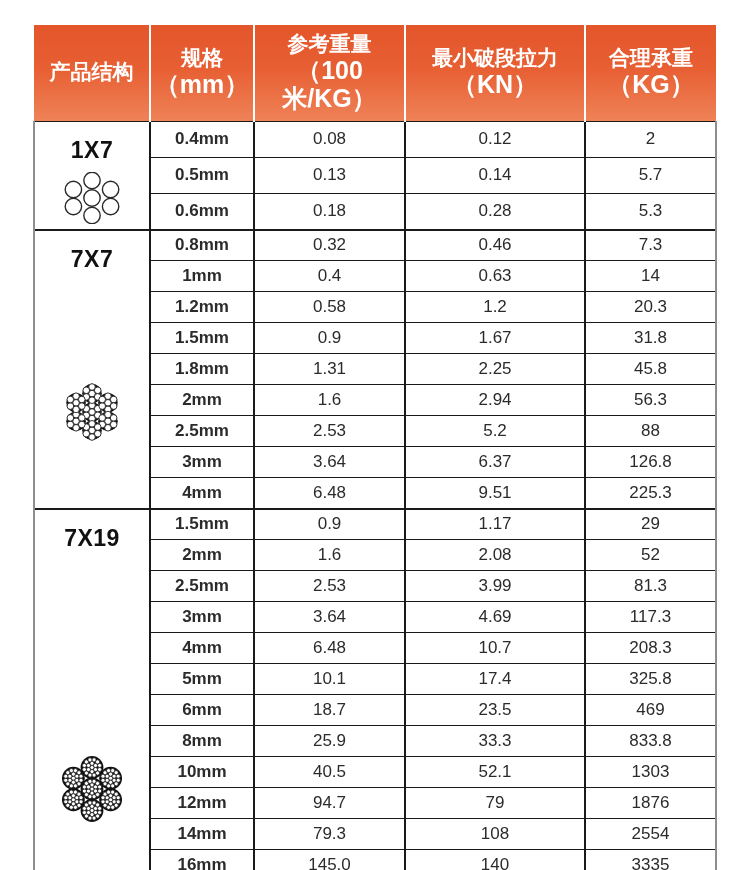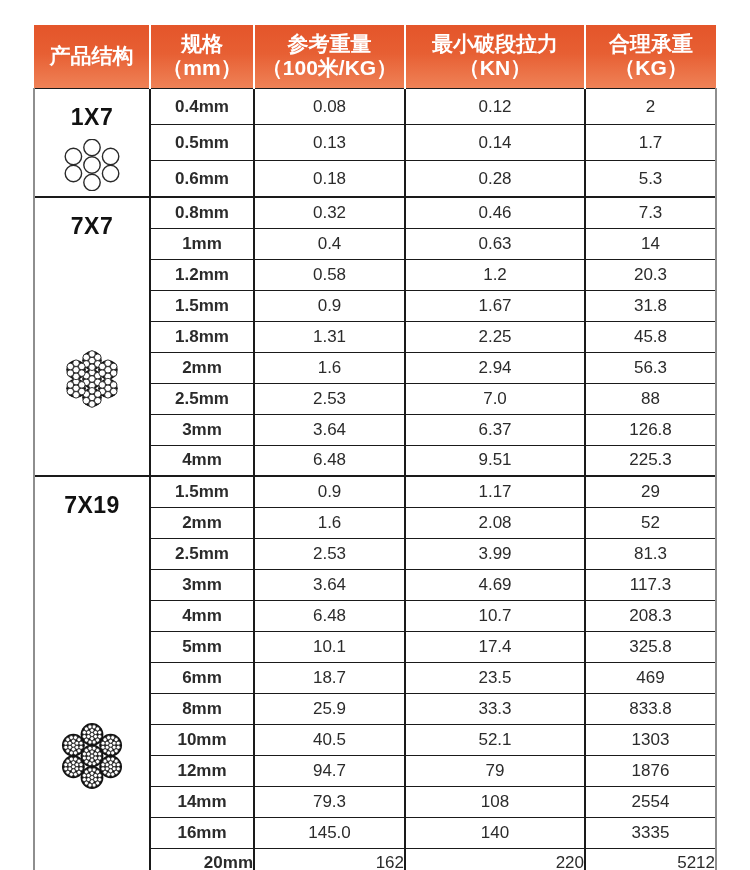--- a/index.html
+++ b/index.html
@@ -42,21 +42,21 @@
     text-align: center;
     padding: 7px 2px 9px 2px;
     height: 62px;
     vertical-align: middle;
     border-left: 2px solid #ffffff;
     border-right: 2px solid #ffffff;
     letter-spacing: 0px;
   }
   thead th.first { border-left: none; }
   thead th.last  { border-right: none; text-align: center; }
-  thead th .unit { display: block; font-size: 21px; }
+  thead th .unit { display: block; font-size: 25px; }
 
   
   tbody td {
     border: 1px solid #1a1a1a;
     height: 31px;
     text-align: center;
     vertical-align: middle;
     font-size: 17px;
     color: #2b2b2b;
     background: #ffffff;
@@ -169,21 +169,21 @@
           </td>
           <td class="col-size">0.4mm</td>
           <td class="col-weight">0.08</td>
           <td class="col-force">0.12</td>
           <td class="col-load">2</td>
         </tr>
         <tr>
           <td class="col-size">0.5mm</td>
           <td class="col-weight">0.13</td>
           <td class="col-force">0.14</td>
-          <td class="col-load">1.7</td>
+          <td class="col-load">5.7</td>
         </tr>
         <tr>
           <td class="col-size">0.6mm</td>
           <td class="col-weight">0.18</td>
           <td class="col-force">0.28</td>
           <td class="col-load">5.3</td>
         </tr>
         <tr class="section-start">
           <td class="struct-cell" rowspan="9">
             <div class="struct-inner">
@@ -283,21 +283,21 @@
         </tr>
         <tr>
           <td class="col-size">2mm</td>
           <td class="col-weight">1.6</td>
           <td class="col-force">2.94</td>
           <td class="col-load">56.3</td>
         </tr>
         <tr>
           <td class="col-size">2.5mm</td>
           <td class="col-weight">2.53</td>
-          <td class="col-force">7.0</td>
+          <td class="col-force">5.2</td>
           <td class="col-load">88</td>
         </tr>
         <tr>
           <td class="col-size">3mm</td>
           <td class="col-weight">3.64</td>
           <td class="col-force">6.37</td>
           <td class="col-load">126.8</td>
         </tr>
         <tr>
           <td class="col-size">4mm</td>

